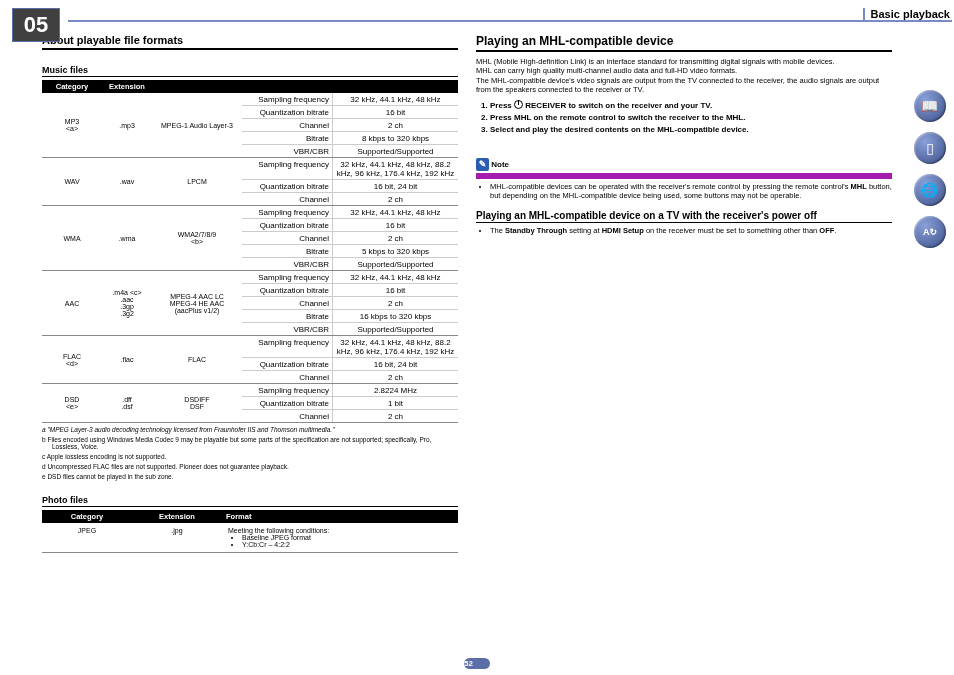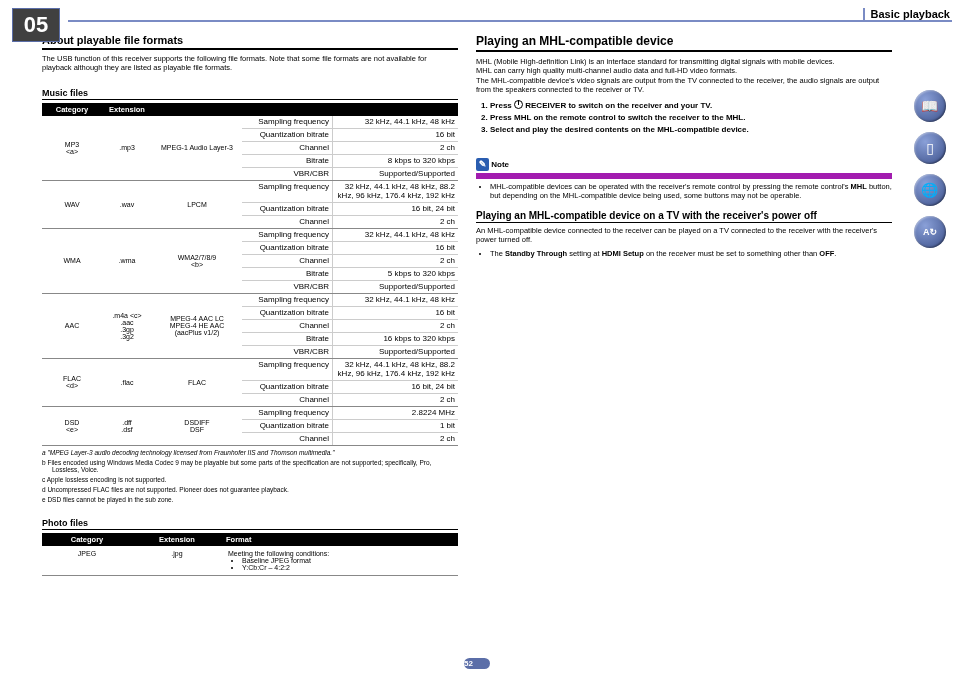--- a/index.html
+++ b/index.html
@@ -13,21 +13,21 @@
 h2{font-size:11px;font-weight:bold;border-bottom:2px solid #000;padding-bottom:2px;margin-bottom:4px}
 h3{font-size:12px;font-weight:bold;border-bottom:2px solid #000;padding-bottom:2px;margin-bottom:5px}
 h4{font-size:9px;font-weight:bold;margin:15px 0 3px;border-bottom:1px solid #000;padding-bottom:1px}
 .para{font-size:7.5px;margin-bottom:5px;line-height:1.25}
 .tblhead{display:flex;background:#000;color:#fff;font-weight:bold;font-size:7.5px}
 .tblhead>div{padding:2px 4px;text-align:center}
 .c-cat{width:60px;text-align:center}
 .c-ext{width:50px;text-align:center}
 .c-str{width:90px;text-align:center}
 .c-attr-l{width:90px;padding:1.5px 3px;text-align:right}
-.c-attr-r{flex:1;padding:1.5px 3px;text-align:right;border-left:1px solid #ccc}
+.c-attr-r{flex:1;padding:1.5px 3px;text-align:center;border-left:1px solid #ccc}
 .subrow{display:flex;border-bottom:1px solid #ccc}
 .subrow:last-child{border-bottom:none}
 .group{display:flex;border-bottom:1px solid #888}
 .group .left{display:flex;align-items:center}
 .group .left>div{padding:2px 3px;text-align:center;font-size:7px}
 .group .right{flex:1}
 .fn{font-size:6.5px;margin:3px 0 1px;padding-left:10px;text-indent:-10px}
 .fn.i{font-style:italic}
 .photo-row{display:flex;border-bottom:1px solid #888;font-size:7px}
 .p-cat{width:90px;text-align:center;padding:4px}
@@ -51,21 +51,20 @@
 
 <div class="page">
  <div class="chapnum">05</div>
  <div class="topbar">
       <div class="section-title">Basic playback</div>
     </div>
 
  <div class="cols">
   <div class="col">
    <h2>About playable file formats</h2>
-   <p class="para">The USB function of this receiver supports the following file formats. Note that some file formats are not available for playback although they are listed as playable file formats.</p>
    <h4>Music files</h4>
    <div class="tblhead">
     <div class="c-cat">Category</div>
     <div class="c-ext">Extension</div>
    </div>
    <div class="tbody" id="music-body">
           <div class="group">
             <div class="left">
               <div class="c-cat" style="white-space: pre-line;">MP3
 &lt;a&gt;</div>
@@ -260,21 +259,20 @@
     <li><span>Press </span><span class="pwr"></span><span> RECEIVER to switch on the receiver and your TV.</span>
     </li>
     <li>Press MHL on the remote control to switch the receiver to the MHL.</li>
     <li>Select and play the desired contents on the MHL-compatible device.</li>
    </ol>
    <div class="note-lbl"><span class="note-ic">✎</span> <span>Note</span></div>
    <ul class="pbul" style="font-size:7.5px">
           <li><span>MHL-compatible devices can be operated with the receiver's remote control by pressing the remote control's </span><b>MHL</b><span> button, but depending on the MHL-compatible device being used, some buttons may not be operable.</span></li>
         </ul>
    <h4 style="font-size:10px;margin-top:10px">Playing an MHL-compatible device on a TV with the receiver's power off</h4>
-   <p class="para">An MHL-compatible device connected to the receiver can be played on a TV connected to the receiver with the receiver's power turned off.</p>
    <ul class="pbul" style="font-size:7.5px">
           <li><span>The </span><b>Standby Through</b><span> setting at </span><b>HDMI Setup</b><span> on the receiver must be set to something other than </span><b>OFF</b><span>.</span></li>
         </ul>
   </div>
  </div>
 
  <div class="pagenum">52</div>
 </div>
 
 <div class="sidebar">

